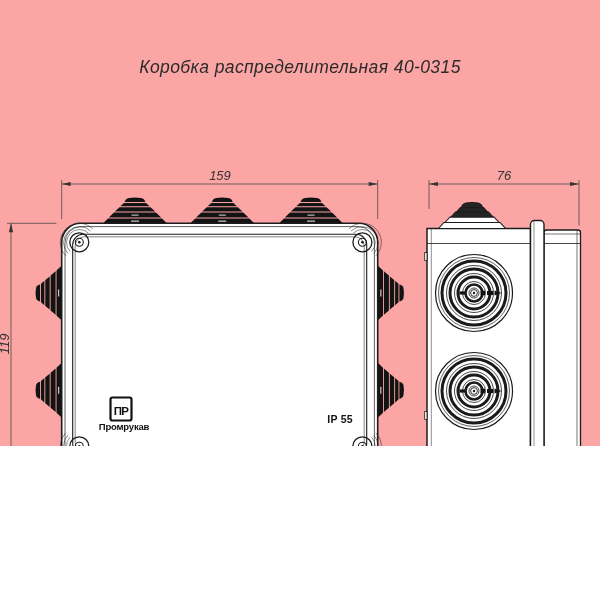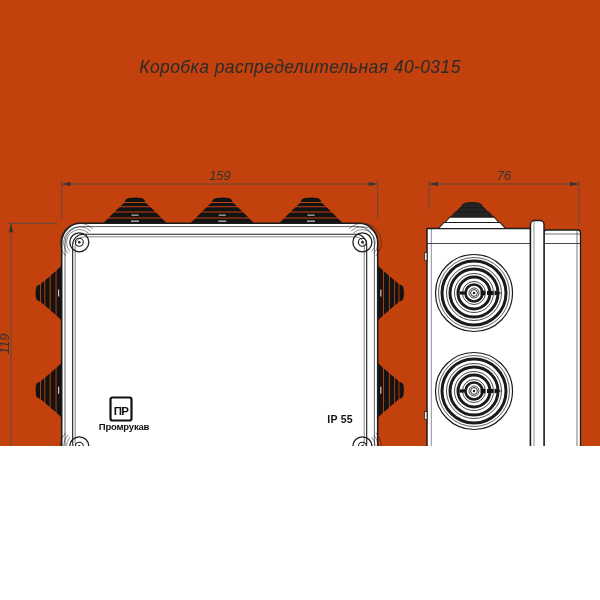--- a/index.html
+++ b/index.html
@@ -1,16 +1,16 @@
 <!DOCTYPE html>
 <html><head>
 <meta charset="utf-8">
 <style>
   html,body{margin:0;padding:0;background:#fff;}
-  .page{position:relative;width:600px;height:446px;background:#c2410c;overflow:hidden;
+  .page{position:relative;width:600px;height:446px;background:#fca5a5;overflow:hidden;
         font-family:"Liberation Sans",sans-serif;}
   svg{position:absolute;left:0;top:0;}
   .t-title{font:italic 17.5px "Liberation Sans",sans-serif;fill:#2b2b2b;letter-spacing:.4px;}
   .t-dim{font:italic 13px "Liberation Sans",sans-serif;fill:#333;}
   .t-brand{font:bold 9.5px "Liberation Sans",sans-serif;fill:#111;letter-spacing:-.2px;}
   .t-logo{font:bold 11.5px "Liberation Sans",sans-serif;fill:#111;letter-spacing:-.8px;}
   .t-ip{font:bold 10.5px "Liberation Sans",sans-serif;fill:#111;letter-spacing:.3px;}
   .ln{stroke:#1c1c1c;fill:none;}
   .fw{fill:#ffffff;}
   .dimln{stroke:#4a4a4a;stroke-width:.8;fill:none;}

